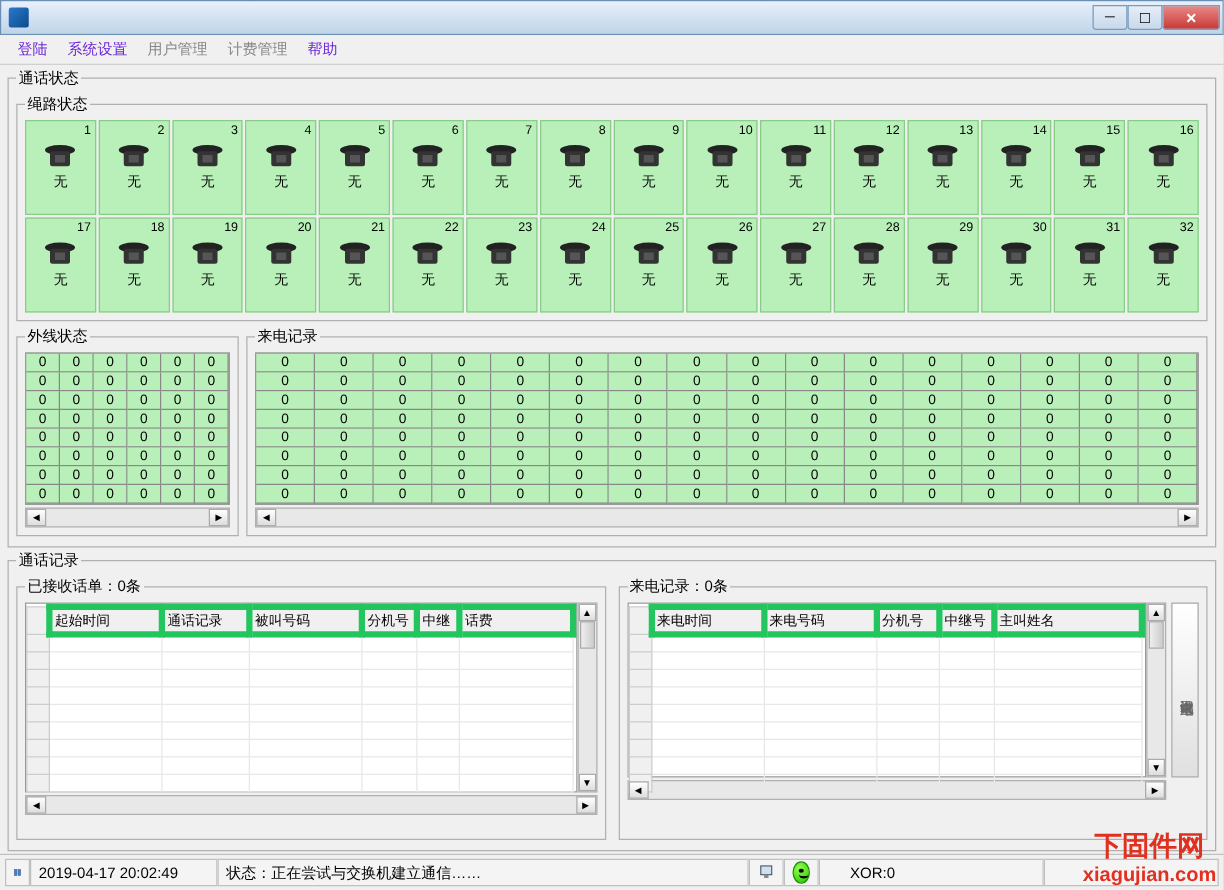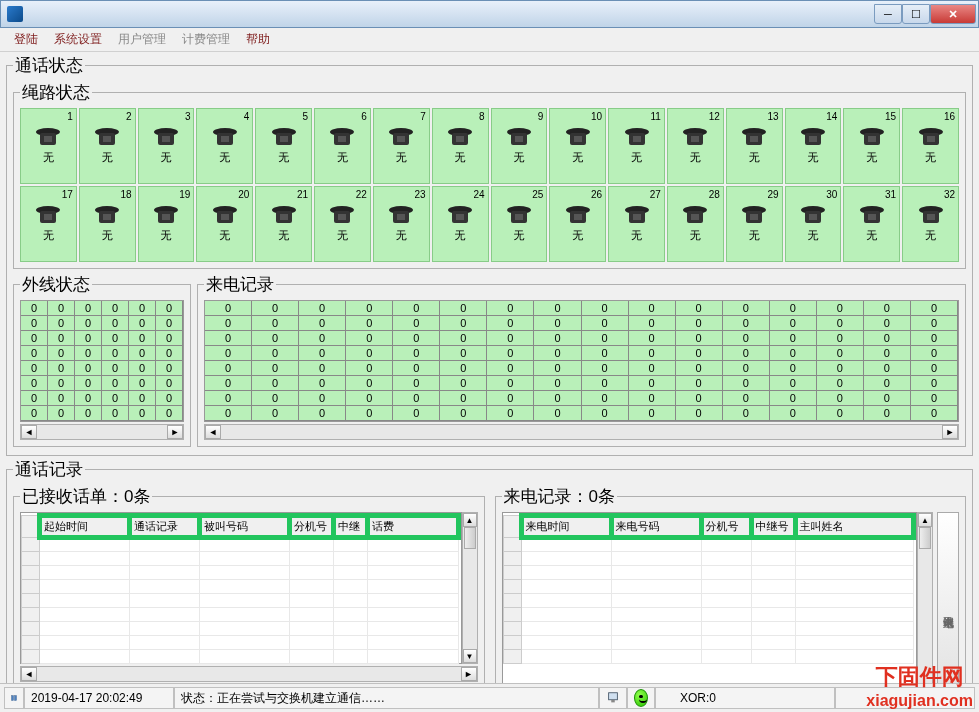--- a/index.html
+++ b/index.html
@@ -11,28 +11,28 @@
 .titlebar-left { display: flex; align-items: center; padding-left: 6px; gap: 4px; }
 .app-icon { width: 16px; height: 16px; background: linear-gradient(135deg, #2a7acc, #0c4a8a); border-radius: 2px; }
 .title-text { font-size: 12px; color: #1a3a5a; }
 .win-controls { display: flex; height: 20px; margin-right: 2px; }
 .win-btn { width: 28px; height: 20px; display: flex; align-items: center; justify-content: center; font-size: 11px; border: 1px solid #7a9bbf; background: linear-gradient(to bottom, #e6eef7, #c8d8eb); margin-left: 0; border-radius: 0 0 3px 3px; }
 .win-btn.close { background: linear-gradient(to bottom, #e98885, #c83a36); color: #fff; width: 46px; font-weight: bold; }
 
 
 .menubar { height: 24px; background: #f0f0f0; display: flex; align-items: center; padding: 0 6px; font-size: 12px; border-bottom: 1px solid #d0d0d0; }
 .menu-item { padding: 2px 8px; cursor: default; }
-.menu-item.active { color: #7f1d1d; }
+.menu-item.active { color: #6d28d9; }
 .menu-item.disabled { color: #888; }
 
 
 .content { flex: 1; background: #f0f0f0; padding: 2px 6px 0 6px; overflow: hidden; display: flex; flex-direction: column; }
 
 fieldset { border: 1px solid #b0b0b0; padding: 4px 6px 6px 6px; margin-bottom: 2px; font-size: 12px; }
-legend { font-size: 17px; padding: 0 2px; }
+legend { font-size: 12px; padding: 0 2px; }
 
 
 .trunk-grid { display: grid; grid-template-columns: repeat(16, 1fr); gap: 2px; }
 .trunk-cell { background: #b9f0b9; border: 1px solid #88cc88; height: 76px; position: relative; display: flex; flex-direction: column; align-items: center; justify-content: center; }
 .trunk-num { position: absolute; top: 2px; right: 3px; font-size: 10px; color: #000; }
 .phone-icon { width: 28px; height: 20px; margin-bottom: 3px; }
 .trunk-status { font-size: 11px; color: #000; }
 
 
 .status-row { display: flex; gap: 6px; }
@@ -725,21 +725,21 @@
             </div>
           </div>
           <div class="hscroll">
             <div class="hscroll-btn">◄</div>
             <div class="hscroll-btn">►</div>
           </div>
         </fieldset>
 
         <fieldset class="rec-fieldset">
           <legend><span>来电记录：</span><span>0条</span></legend>
-          <div style="display:flex; height:192px;">
+          <div style="display:flex; height:140px;">
             <div class="rec-table-wrap" style="flex:1;">
               <div class="rec-table">
                 <table>
                   <colgroup>
                       <col style="width:18px">
                       <col style="width:90px">
                       <col style="width:90px">
                       <col style="width:50px">
                       <col style="width:44px">
                       <col>

